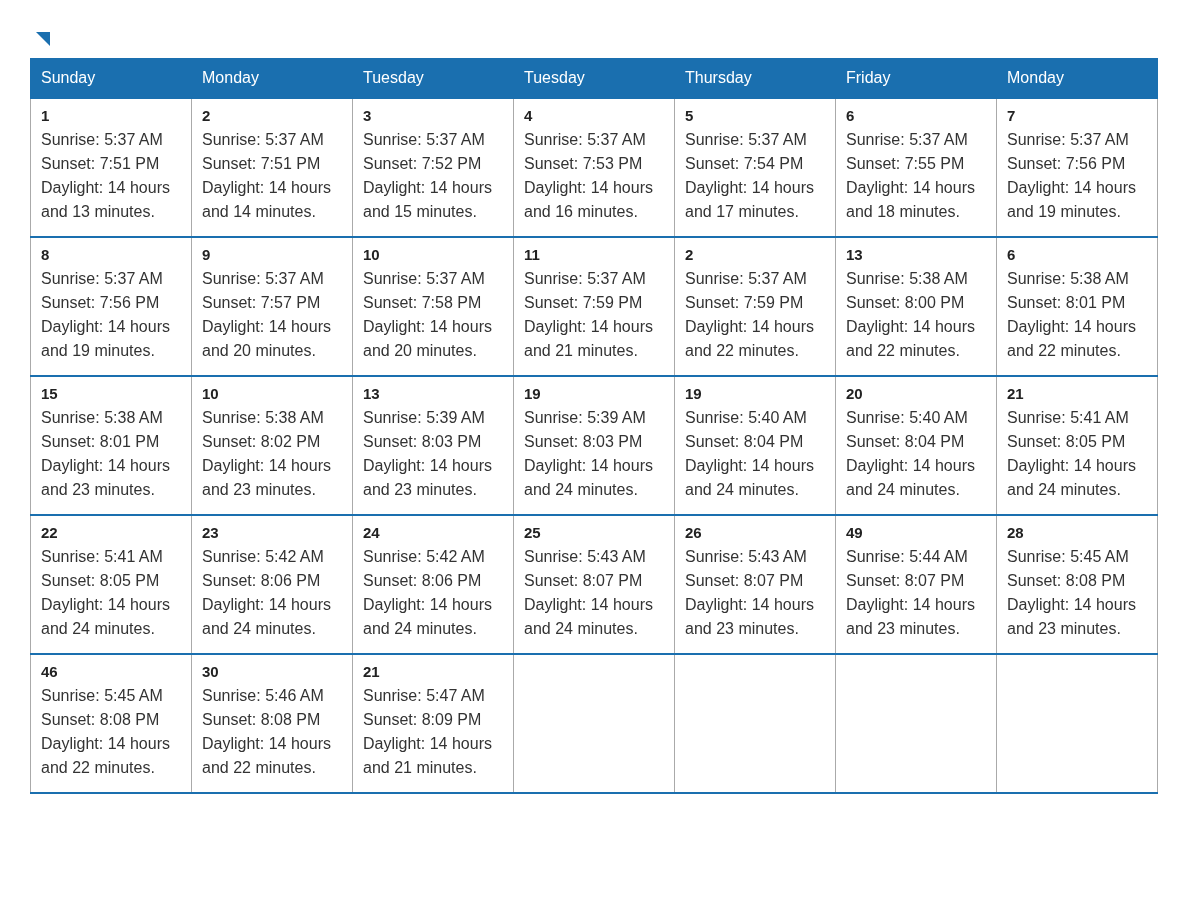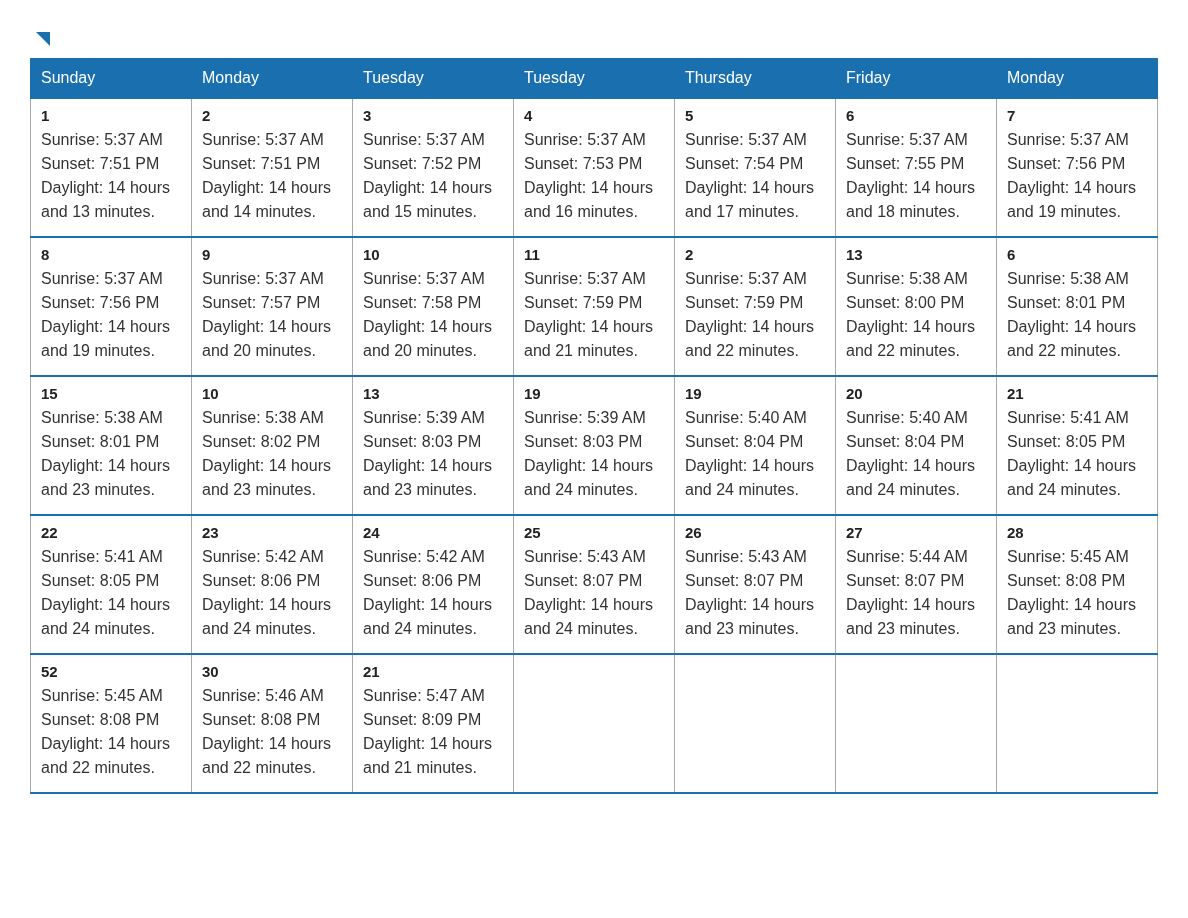--- a/index.html
+++ b/index.html
@@ -359,41 +359,41 @@
         <td>
         <span class="day-number">26</span>
         <div class="day-info">
           Sunrise: 5:43 AM<br>
           Sunset: 8:07 PM<br>
           Daylight: 14 hours<br>
           and 23 minutes.
         </div>
       </td>
         <td>
-        <span class="day-number">27</span>
+        <span class="day-number">49</span>
         <div class="day-info">
           Sunrise: 5:44 AM<br>
           Sunset: 8:07 PM<br>
           Daylight: 14 hours<br>
           and 23 minutes.
         </div>
       </td>
         <td>
         <span class="day-number">28</span>
         <div class="day-info">
           Sunrise: 5:45 AM<br>
           Sunset: 8:08 PM<br>
           Daylight: 14 hours<br>
           and 23 minutes.
         </div>
       </td>
       </tr>
       <tr>
         <td>
-        <span class="day-number">52</span>
+        <span class="day-number">46</span>
         <div class="day-info">
           Sunrise: 5:45 AM<br>
           Sunset: 8:08 PM<br>
           Daylight: 14 hours<br>
           and 22 minutes.
         </div>
       </td>
         <td>
         <span class="day-number">30</span>
         <div class="day-info">

